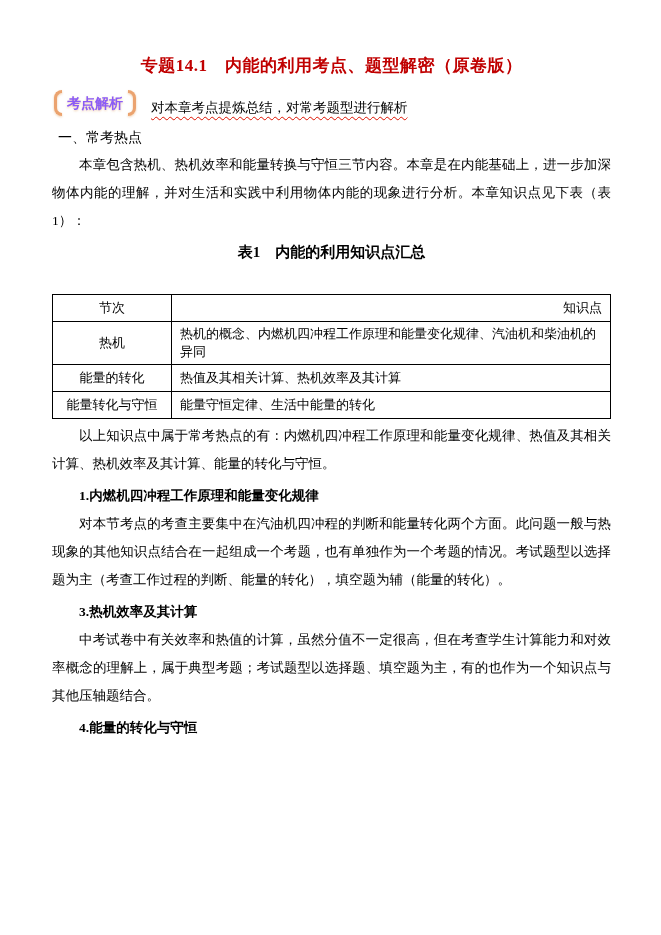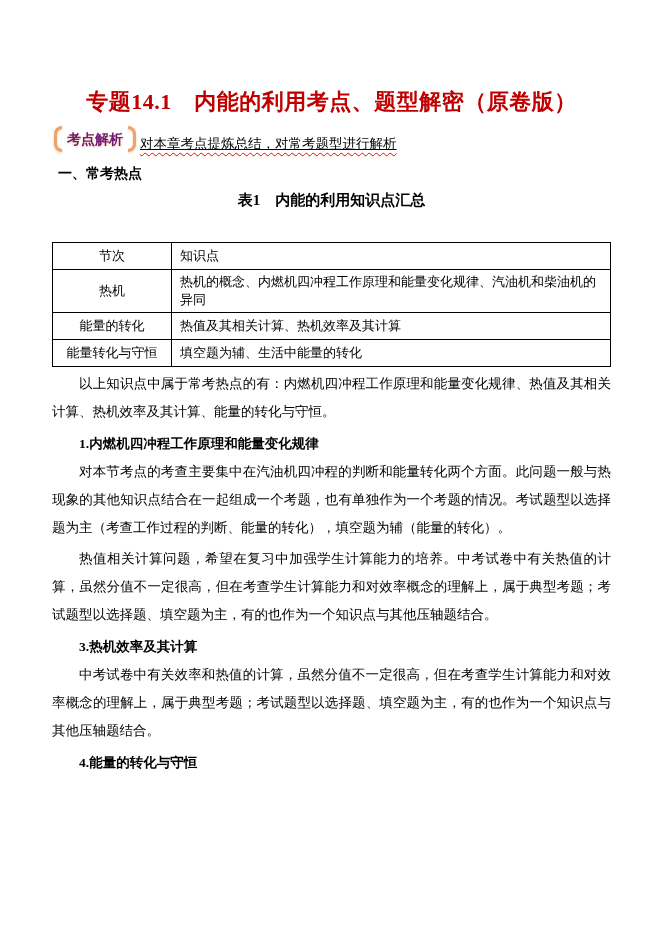--- a/index.html
+++ b/index.html
@@ -6,23 +6,23 @@
   body {
     width: 661px; height: 935px;
     background: #ffffff;
     color: #000000;
     font-family: "Liberation Serif", "DejaVu Serif", serif;
     overflow: hidden;
   }
   .page { padding: 0 50px 0 52px; box-sizing: border-box; }
 
   .title {
-    margin: 90px 0 0 0;
+    margin: 54px 0 0 0;
     text-align: center;
-    font-size: 22px;
+    font-size: 17px;
     font-weight: bold;
     color: #c00000;
     letter-spacing: 0.5px;
     line-height: 24px;
   }
 
   .badge-row {
     margin-top: 12px;
     display: flex;
     align-items: flex-end;
@@ -30,42 +30,41 @@
   .badge {
     display: inline-flex;
     align-items: stretch;
     margin-left: 2px;
     filter: drop-shadow(0 1px 1px rgba(230,170,110,0.55));
   }
   .bracket { width: 8px; height: 26px; box-sizing: border-box; border: 3px solid #eba36f; }
   .bracket.left  { border-right: none; border-radius: 11px 0 0 11px; }
   .bracket.right { border-left: none;  border-radius: 0 11px 11px 0; }
   .badge-text {
-    color: #701a75;
+    color: #8b5cf6;
     font-weight: bold;
     font-size: 14px;
     line-height: 26px;
     padding: 0 5px;
     font-family: "Liberation Sans", "DejaVu Sans", sans-serif;
   }
   .badge-caption {
     font-size: 13.5px;
     line-height: 17px;
-    text-decoration: underline;
-    margin-left: 4px;
+    margin-left: 15px;
   }
   .badge-caption .wavy {
     text-decoration: underline wavy #dd1100;
     text-decoration-thickness: 1px;
     text-underline-offset: 4px;
   }
 
   .h-main {
     font-size: 14px;
-    font-weight: bold;
+    font-weight: normal;
     margin: 13px 0 4px 0;
     padding-left: 6px;
   }
 
   .para {
     font-size: 13.5px;
     line-height: 28px;
     text-align: justify;
     text-indent: 2em;
     margin: 3px 0;
@@ -84,21 +83,21 @@
     margin-top: 32px;
   }
   table.kp th, table.kp td {
     border: 1px solid #000000;
     font-size: 13px;
     font-weight: normal;
     padding: 3px 8px;
     height: 20px;
     vertical-align: middle;
   }
-  table.kp th { text-align: left; }
+  table.kp th { text-align: right; }
   table.kp .c1 { width: 102px; text-align: center; }
 
   .topic-heading {
     font-size: 13.5px;
     font-weight: bold;
     margin: 9px 0 5px 0;
     text-indent: 2em;
   }
 </style>
 </head>
@@ -112,49 +111,49 @@
     <span class="badge">
       <span class="bracket left"></span>
       <span class="badge-text">考点解析</span>
       <span class="bracket right"></span>
     </span>
     <span class="badge-caption"><span class="wavy">对本章考点提炼总结，对常考题型进行解析</span></span>
   </div>
 
   <div class="h-main">一、常考热点</div>
 
+  <p class="para">本章包含热机、热机效率和能量转换与守恒三节内容。本章是在内能基础上，进一步加深物体内能的理解，并对生活和实践中利用物体内能的现象进行分析。本章知识点见下表（表1）：</p>
 
   <div class="table-caption">表1　内能的利用知识点汇总</div>
 
   <table class="kp">
     <tbody>
         <tr>
       <th class="c1">节次</th>
       <th>知识点</th>
     </tr>
     <tr>
       <td class="c1">热机</td>
       <td>热机的概念、内燃机四冲程工作原理和能量变化规律、汽油机和柴油机的异同</td>
     </tr>
     <tr>
       <td class="c1">能量的转化</td>
       <td>热值及其相关计算、热机效率及其计算</td>
     </tr>
     <tr>
       <td class="c1">能量转化与守恒</td>
-      <td>填空题为辅、生活中能量的转化</td>
+      <td>能量守恒定律、生活中能量的转化</td>
     </tr>
   </tbody>
     </table>
 
   <p class="para">以上知识点中属于常考热点的有：内燃机四冲程工作原理和能量变化规律、热值及其相关计算、热机效率及其计算、能量的转化与守恒。</p>
 
   <div class="topic-heading">1.内燃机四冲程工作原理和能量变化规律</div>
   <p class="para">对本节考点的考查主要集中在汽油机四冲程的判断和能量转化两个方面。此问题一般与热现象的其他知识点结合在一起组成一个考题，也有单独作为一个考题的情况。考试题型以选择题为主（考查工作过程的判断、能量的转化），填空题为辅（能量的转化）。</p>
 
-  <p class="para">热值相关计算问题，希望在复习中加强学生计算能力的培养。中考试卷中有关热值的计算，虽然分值不一定很高，但在考查学生计算能力和对效率概念的理解上，属于典型考题；考试题型以选择题、填空题为主，有的也作为一个知识点与其他压轴题结合。</p>
 
   <div class="topic-heading">3.热机效率及其计算</div>
   <p class="para">中考试卷中有关效率和热值的计算，虽然分值不一定很高，但在考查学生计算能力和对效率概念的理解上，属于典型考题；考试题型以选择题、填空题为主，有的也作为一个知识点与其他压轴题结合。</p>
 
   <div class="topic-heading">4.能量的转化与守恒</div>
 
 </div>
 
 </body></html>

